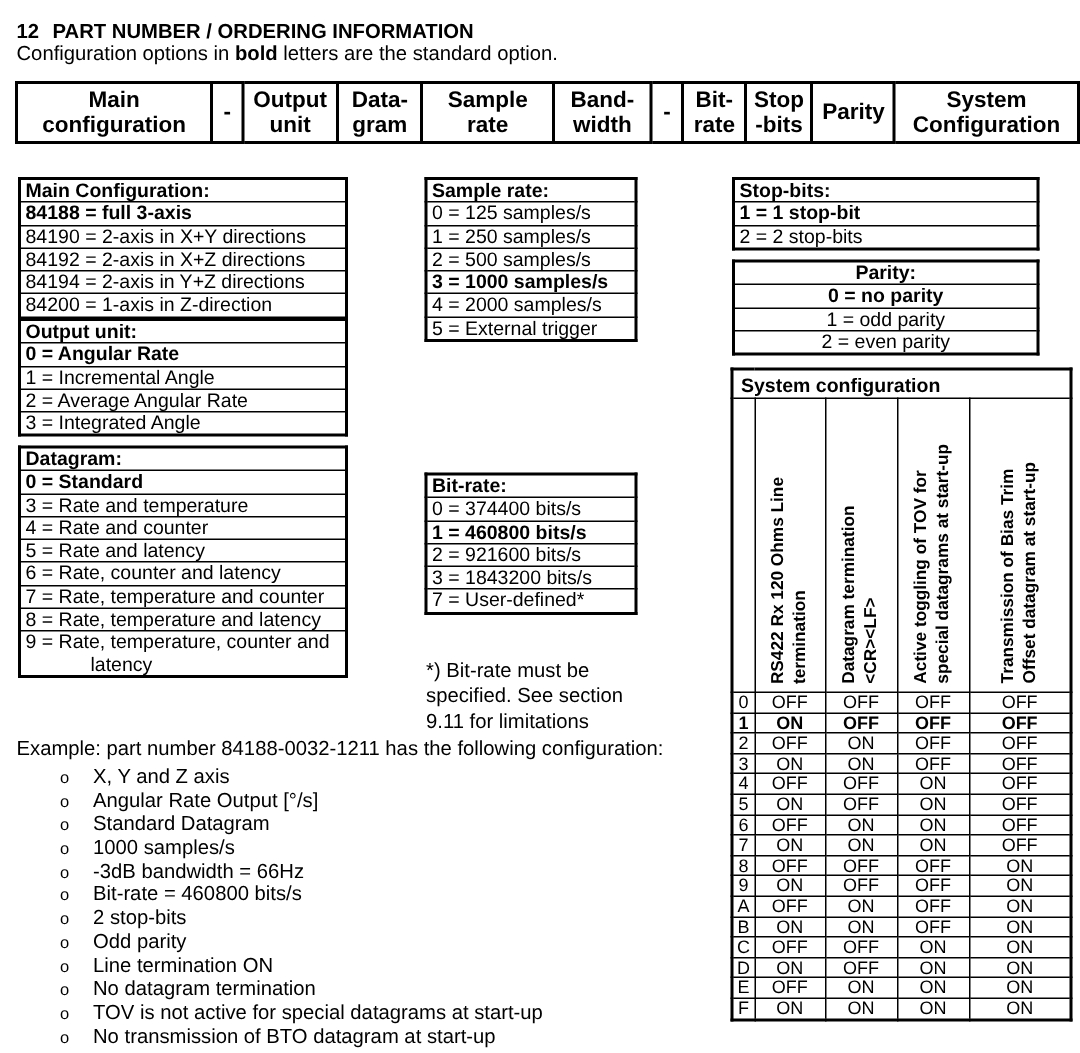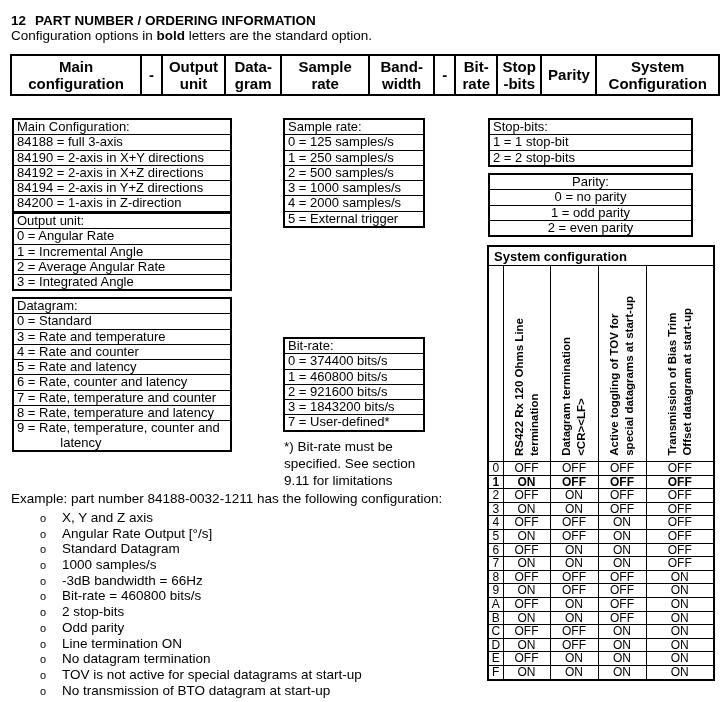--- a/index.html
+++ b/index.html
@@ -18,28 +18,28 @@
     border:2px solid #000; font-weight:bold; font-size:15px; text-align:center;
     vertical-align:middle; white-space:pre-line; line-height:1.15; height:38px; padding:0 1px;
   }
 
   
   .opt { position:absolute; border-collapse:collapse; border:2px solid #000; background:#fff; table-layout:fixed; }
   .opt td {
     border:1px solid #000; font-size:13px; padding:0 3px; height:13px;
     line-height:1.1; vertical-align:middle; white-space:pre-wrap;
   }
-  .opt td.hd, .opt td.b { font-weight:normal; }
+  .opt td.hd, .opt td.b { font-weight:bold; }
 
   #t-main     { left:12px;  top:118px; width:220px; }
   #t-output   { left:12px;  top:212px; width:220px; }
   #t-datagram { left:12px;  top:297px; width:220px;padding-left:24px; }
   #t-sample   { left:283px; top:118px; width:142px; }
   #t-band     { left:283px; top:234px; width:142px; }
-  #t-bit      { left:283px; top:337px; width:142px; }
+  #t-bit      { left:283px; top:315px; width:142px; }
   #t-stop     { left:488px; top:118px; width:205px; }
   #t-parity   { left:488px; top:173px; width:205px;text-align:center; }
 
   .footnote {
     position:absolute; left:284px; top:438px; font-size:13.5px;
     line-height:17px; white-space:pre-line;
   }
 
   
   .sys { position:absolute; left:487px; top:245px; border-collapse:collapse; border:2px solid #000; table-layout:fixed; background:#fff; }

